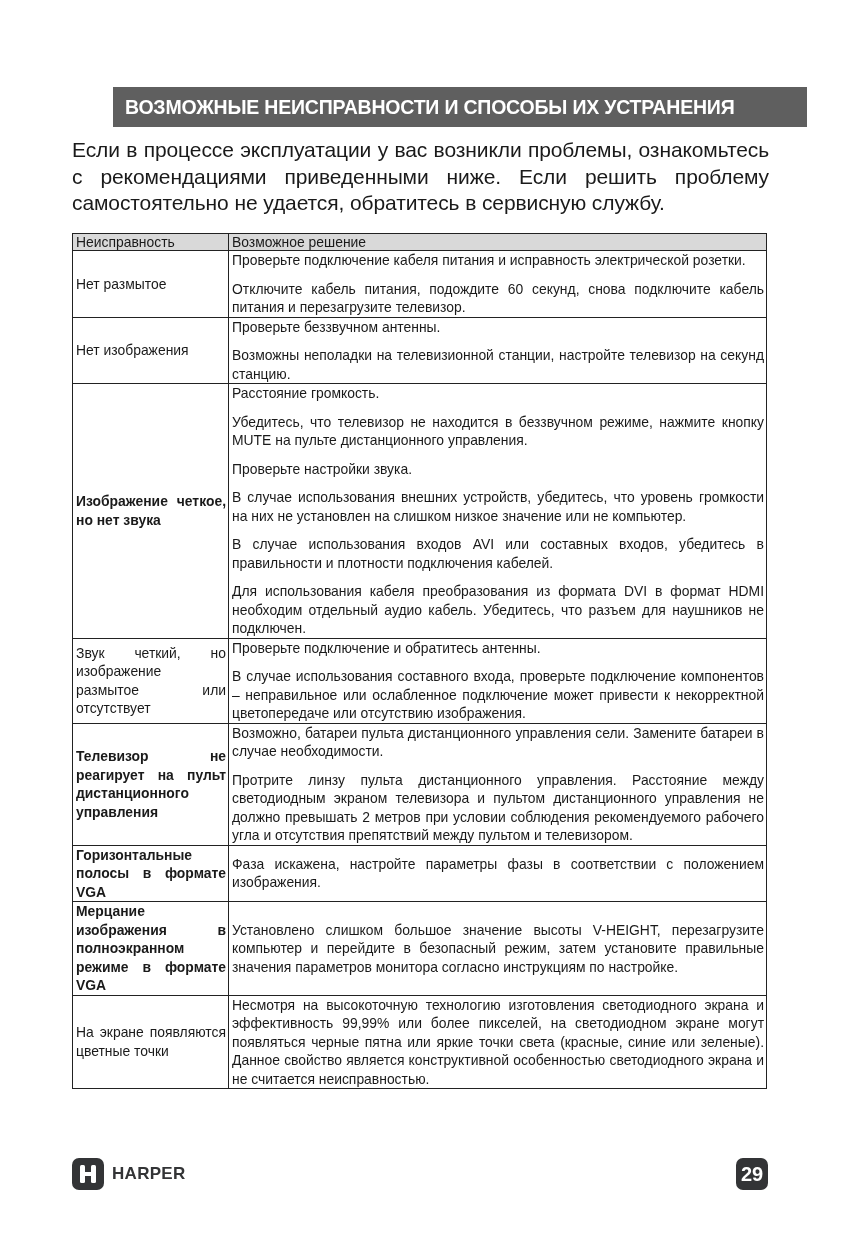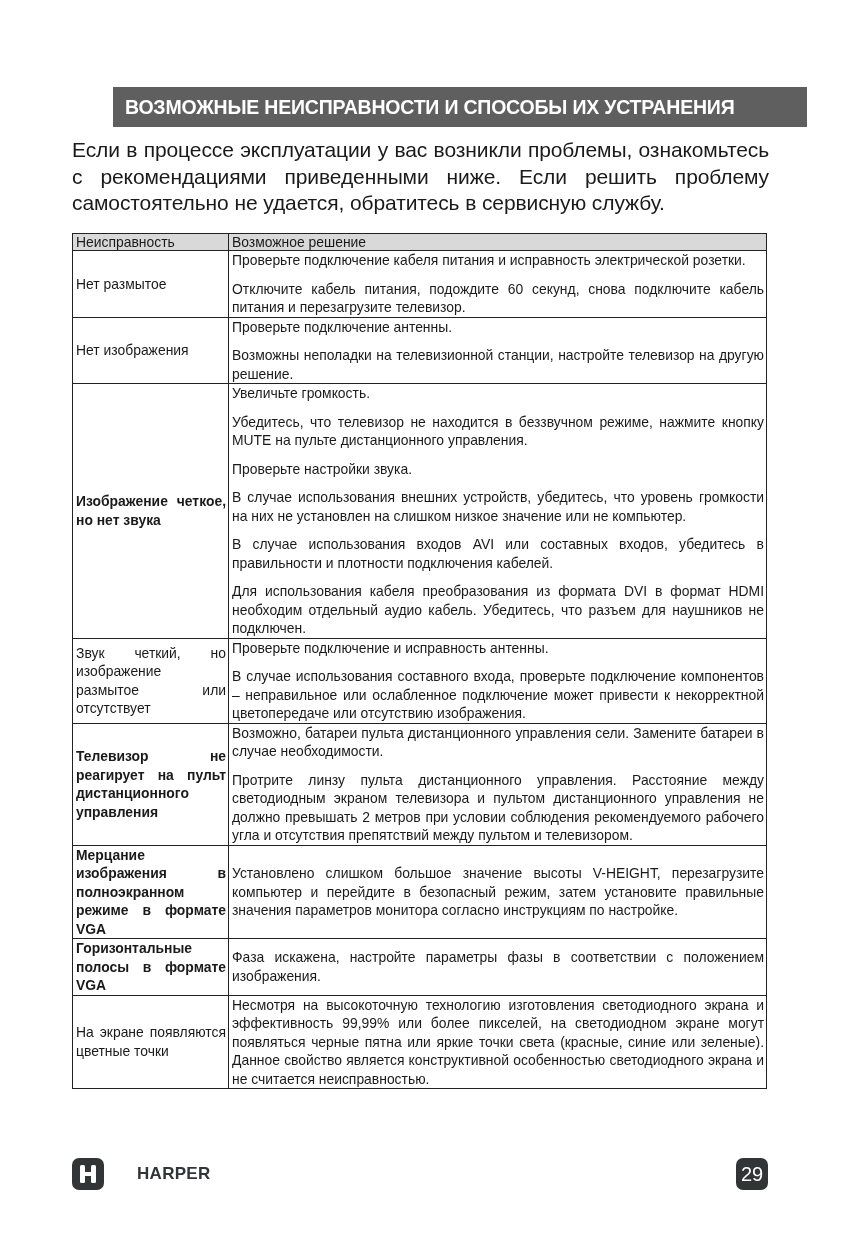--- a/index.html
+++ b/index.html
@@ -16,26 +16,26 @@
   table.faults th, table.faults td { border:1px solid #222; vertical-align:middle;
                  padding:0 2px 0 3px;margin-left:28px; }
   table.faults th { background:#d9d9d9; font-weight:normal; text-align:left;
                  line-height:16px; height:16px; }
   td.issue { width:150px; text-align:justify; text-align-last:left; }
   td.issue.justify-all { text-align:justify; text-align-last:auto;font-weight:bold; }
   td.sol { vertical-align:top; }
   td.sol p { margin:0 0 10px 0; text-align:justify; }
   td.sol p:last-child { margin-bottom:0; }
   td.sol.compact p { margin-bottom:0; }
-  .footer-logo { position:absolute; left:72px; top:1158px; height:32px; display:flex; align-items:center;gap:25px; }
+  .footer-logo { position:absolute; left:72px; top:1158px; height:32px; display:flex; align-items:center; }
   .logo-badge { width:32px; height:32px; background:#333436; border-radius:7px;
                 display:flex; align-items:center; justify-content:center; }
   .logo-text { margin-left:8px; font-weight:bold; font-size:17px; color:#333436; letter-spacing:0.3px; }
   .page-badge { position:absolute; left:736px; top:1158px; width:32px; height:32px;
-                background:#333436; border-radius:7px; color:#fff; font-weight:normal;
+                background:#333436; border-radius:7px; color:#fff; font-weight:bold;
                 font-size:20px; display:flex; align-items:center; justify-content:center; }
 </style>
 </head>
 <body>
 
 <div class="title-bar">ВОЗМОЖНЫЕ НЕИСПРАВНОСТИ И СПОСОБЫ ИХ УСТРАНЕНИЯ</div>
 
 <div class="intro">Если в процессе эксплуатации у вас возникли проблемы, ознакомьтесь с рекомендациями приведенными ниже. Если решить проблему самостоятельно не удается, обратитесь в сервисную службу.</div>
 
 <table class="faults">
@@ -49,59 +49,59 @@
     <tr>
       <td class="issue">Нет размытое</td>
       <td class="sol">
         <p>Проверьте подключение кабеля питания и исправность электрической розетки.</p>
         <p>Отключите кабель питания, подождите 60 секунд, снова подключите кабель питания и перезагрузите телевизор.</p>
       </td>
     </tr>
     <tr>
       <td class="issue">Нет изображения</td>
       <td class="sol">
-        <p>Проверьте подключение антенны.</p>
-        <p>Возможны неполадки на телевизионной станции, настройте телевизор на другую решение.</p>
+        <p>Проверьте беззвучном антенны.</p>
+        <p>Возможны неполадки на телевизионной станции, настройте телевизор на секунд станцию.</p>
       </td>
     </tr>
     <tr>
       <td class="issue justify-all">Изображение четкое, но нет звука</td>
       <td class="sol">
-        <p>Увеличьте громкость.</p>
+        <p>Расстояние громкость.</p>
         <p>Убедитесь, что телевизор не находится в беззвучном режиме, нажмите кнопку MUTE на пульте дистанционного управления.</p>
         <p>Проверьте настройки звука.</p>
         <p>В случае использования внешних устройств, убедитесь, что уровень громкости на них не установлен на слишком низкое значение или не компьютер.</p>
         <p>В случае использования входов AVI или составных входов, убедитесь в правильности и плотности подключения кабелей.</p>
         <p>Для использования кабеля преобразования из формата DVI в формат HDMI необходим отдельный аудио кабель. Убедитесь, что разъем для наушников не подключен.</p>
       </td>
     </tr>
     <tr>
       <td class="issue">Звук четкий, но изображение размытое или отсутствует</td>
       <td class="sol">
-        <p>Проверьте подключение и исправность антенны.</p>
+        <p>Проверьте подключение и обратитесь антенны.</p>
         <p>В случае использования составного входа, проверьте подключение компонентов – неправильное или ослабленное подключение может привести к некорректной цветопередаче или отсутствию изображения.</p>
       </td>
     </tr>
     <tr>
       <td class="issue justify-all">Телевизор не реагирует на пульт дистанционного управления</td>
       <td class="sol">
         <p>Возможно, батареи пульта дистанционного управления сели. Замените батареи в случае необходимости.</p>
         <p>Протрите линзу пульта дистанционного управления. Расстояние между светодиодным экраном телевизора и пультом дистанционного управления не должно превышать 2 метров при условии соблюдения рекомендуемого рабочего угла и отсутствия препятствий между пультом и телевизором.</p>
       </td>
     </tr>
     <tr>
+      <td class="issue justify-all" style="vertical-align:top;">Горизонтальные полосы в формате VGA</td>
+      <td class="sol compact">
+        <p>Фаза искажена, настройте параметры фазы в соответствии с положением изображения.</p>
+      </td>
+    </tr>
+    <tr>
       <td class="issue justify-all" style="vertical-align:top;">Мерцание изображения в полноэкранном режиме в формате VGA</td>
       <td class="sol compact">
         <p>Установлено слишком большое значение высоты V-HEIGHT, перезагрузите компьютер и перейдите в безопасный режим, затем установите правильные значения параметров монитора согласно инструкциям по настройке.</p>
-      </td>
-    </tr>
-    <tr>
-      <td class="issue justify-all" style="vertical-align:top;">Горизонтальные полосы в формате VGA</td>
-      <td class="sol compact">
-        <p>Фаза искажена, настройте параметры фазы в соответствии с положением изображения.</p>
       </td>
     </tr>
     <tr>
       <td class="issue">На экране появляются цветные точки</td>
       <td class="sol compact">
         <p>Несмотря на высокоточную технологию изготовления светодиодного экрана и эффективность 99,99% или более пикселей, на светодиодном экране могут появляться черные пятна или яркие точки света (красные, синие или зеленые). Данное свойство является конструктивной особенностью светодиодного экрана и не считается неисправностью.</p>
       </td>
     </tr>
   </tbody>
 </table>

